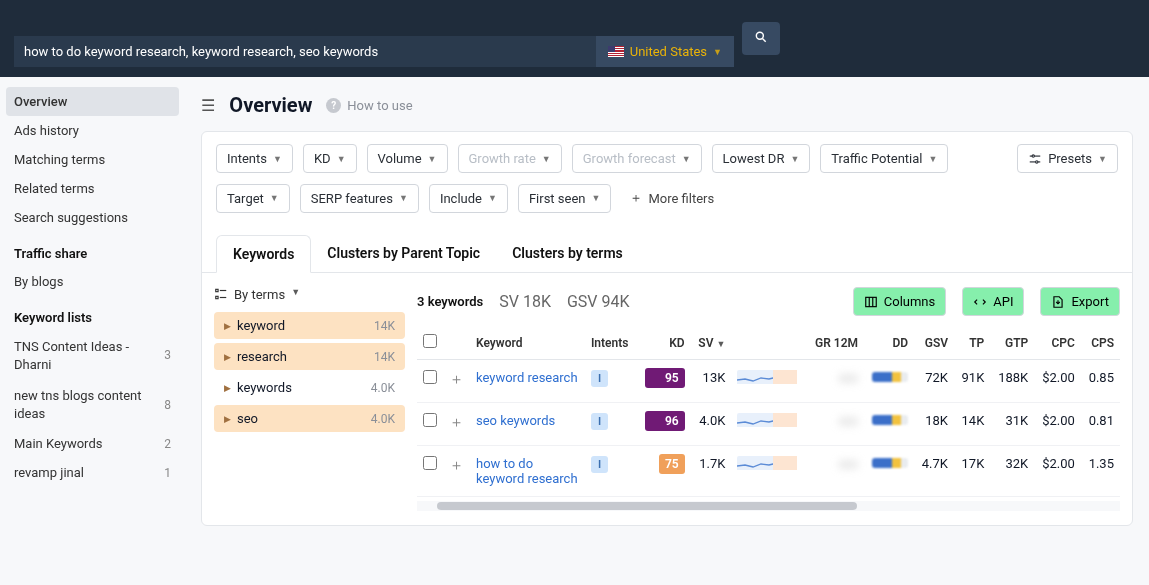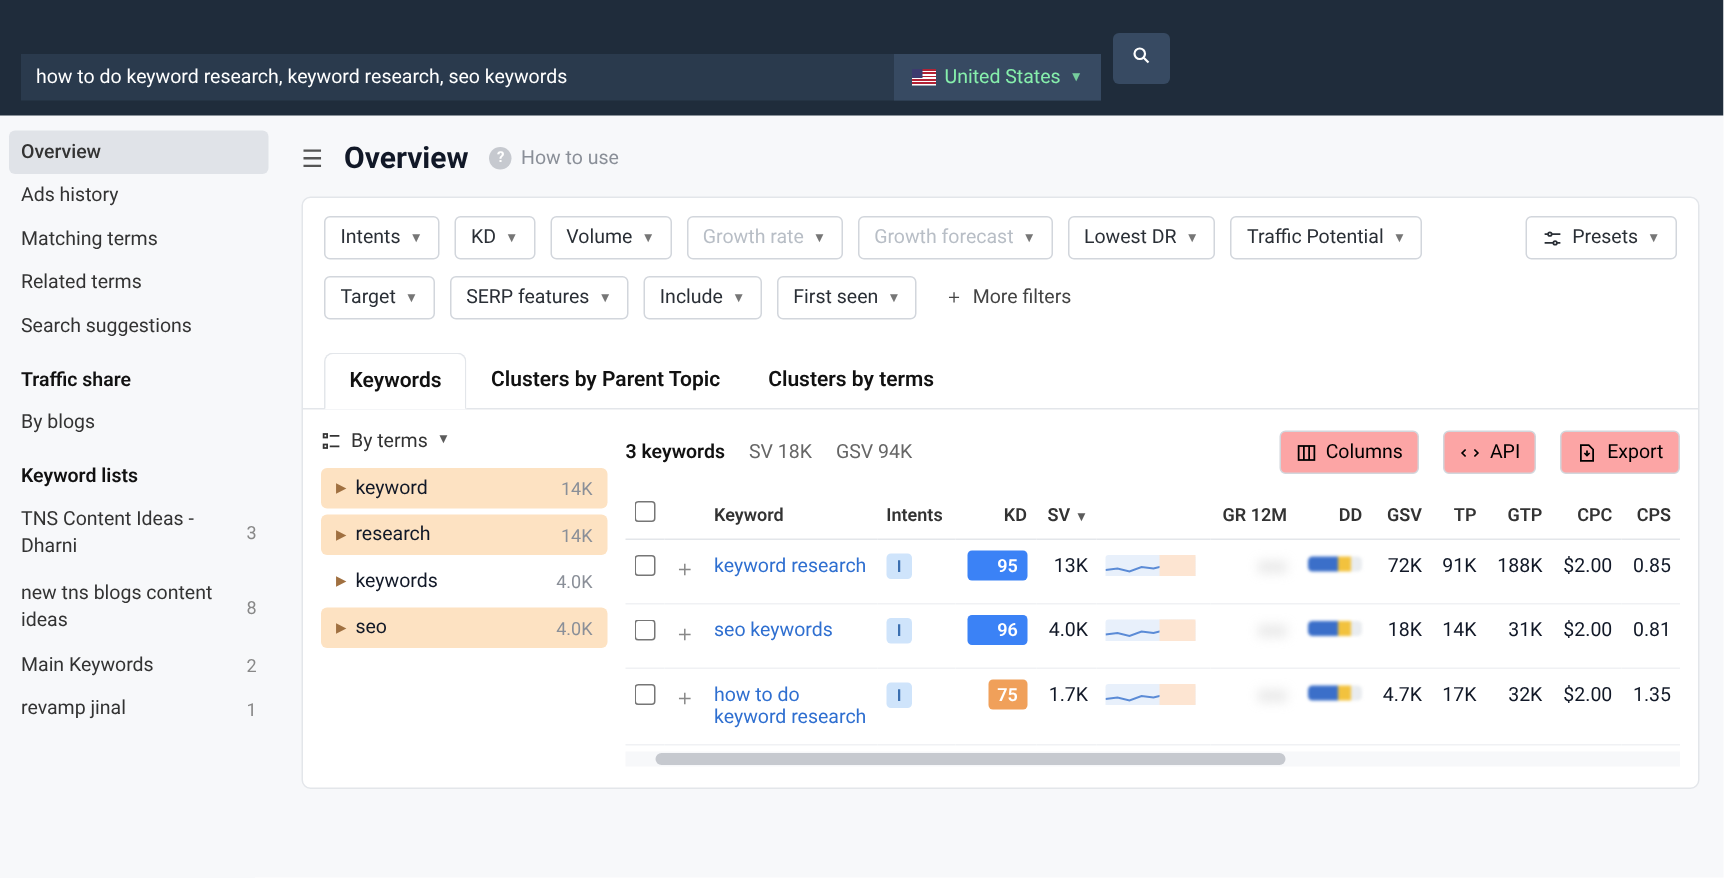--- a/index.html
+++ b/index.html
@@ -1,20 +1,20 @@
 <!DOCTYPE html>
 <html><head>
 <meta charset="utf-8">
 <style>
 * { box-sizing: border-box; margin: 0; padding: 0; font-family: -apple-system, BlinkMacSystemFont, "Segoe UI", Roboto, sans-serif; }
 body { background: #f7f8fa; font-size: 13px; color: #111827; width: 1149px; }
 .topbar { background: #1f2c3b; padding: 10px 14px; display: flex; align-items: center; gap: 8px; }
 .search-box { flex: 1; background: #2a3a4d; border-radius: 0; display: flex; align-items: center; max-width: 720px; margin-top: 26px; }
 .search-input { flex: 1; background: transparent; border: none; color: #fff; padding: 8px 10px; font-size: 13px; outline: none; }
-.country { background: #374a62; color: #86efac; padding: 8px 12px; display: flex; align-items: center; gap: 6px; cursor: pointer; font-size: 13px; }
+.country { background: #374a62; color: #eab308; padding: 8px 12px; display: flex; align-items: center; gap: 6px; cursor: pointer; font-size: 13px; }
 .flag { width: 16px; height: 11px; background: linear-gradient(to bottom, #b22234 0 10%, #fff 10% 20%, #b22234 20% 30%, #fff 30% 40%, #b22234 40% 50%, #fff 50% 60%, #b22234 60% 70%, #fff 70% 80%, #b22234 80% 90%, #fff 90% 100%); position: relative; }
 .flag::before { content: ''; position: absolute; top: 0; left: 0; width: 7px; height: 6px; background: #3c3b6e; }
 .caret { font-size: 9px; opacity: .8; }
 .search-go { background: #374a62; color: #fff; border: none; padding: 8px 12px; border-radius: 4px; cursor: pointer; }
 .layout { display: flex; }
 .sidebar { width: 185px; padding: 10px 0; }
 .side-item { padding: 7px 14px; color: #333; cursor: pointer; display: flex; justify-content: space-between; align-items: center; }
 .side-item.active { background: #e0e3e8; border-radius: 4px; margin: 0 6px; padding: 7px 8px; font-weight: 500; }
 .side-head { padding: 14px 14px 6px; font-weight: 600; color: #111; }
 .side-count { color: #888; font-size: 12px; }
@@ -39,32 +39,32 @@
 .terms-col { width: 215px; padding: 14px 12px; }
 .by-terms { display: flex; align-items: flex-start; gap: 6px; font-size: 13px; color: #333; cursor: pointer; margin-bottom: 10px; }
 .term-pill { display: flex; align-items: center; justify-content: space-between; padding: 6px 10px; border-radius: 4px; margin-bottom: 4px; font-size: 13px; cursor: pointer; }
 .term-on { background: #fde2c2; }
 .term-off { }
 .term-arrow { font-size: 9px; color: #a07040; margin-right: 6px; }
 .term-left { display: flex; align-items: center; }
 .term-count { color: #8a8f98; font-size: 12px; }
 .results-col { flex: 1; padding: 14px 12px 14px 0; min-width: 0; }
 .results-head { display: flex; align-items: center; gap: 16px; margin-bottom: 10px; }
-.rh-stats { color: #666; font-size: 13px; }
+.rh-stats { color: #666; font-size: 16px; }
 .rh-count { font-weight: 600; color: #111; }
-.rh-btn { border: 1px solid #d2d6dc; background: #fca5a5; border-radius: 4px; padding: 6px 10px; font-size: 13px; cursor: pointer; display: flex; align-items: center; gap: 6px; }
+.rh-btn { border: 1px solid #d2d6dc; background: #86efac; border-radius: 4px; padding: 6px 10px; font-size: 13px; cursor: pointer; display: flex; align-items: center; gap: 6px; }
 .push-right { margin-left: auto; }
 table { width: 100%; border-collapse: collapse; font-size: 13px; }
 th { text-align: left; padding: 8px 6px; color: #333; font-weight: 600; font-size: 12px; border-bottom: 1px solid #e3e6ea; white-space: nowrap; }
 th.r, td.r { text-align: right; }
 td { padding: 10px 6px; border-bottom: 1px solid #f0f1f4; vertical-align: top; }
 .kw-link { color: #2f6fd0; cursor: pointer; }
 .intent-badge { background: #cfe4fb; color: #3b6fb0; padding: 2px 7px; border-radius: 3px; font-size: 11px; font-weight: 600; }
 .kd-badge { color: #fff; padding: 3px 6px; border-radius: 3px; font-size: 12px; font-weight: 600; }
-.kd-red { background: #3b82f6; padding-left: 20px; }
+.kd-red { background: #701a75; padding-left: 20px; }
 .kd-org { background: #f0a05a; }
 .spark { width: 60px; height: 22px; background: linear-gradient(to bottom, #e8f0fb 0 65%, transparent 65%); position: relative; border-radius: 2px; }
 .spark::after { content: ''; position: absolute; right: 0; top: 0; bottom: 0; width: 24px; background: linear-gradient(to bottom, #fde5d2 0 65%, transparent 65%); }
 .spark svg { position: absolute; inset: 0; }
 .blur { filter: blur(4px); color: #bbb; }
 .dd-bar { width: 36px; height: 10px; border-radius: 3px; background: linear-gradient(to right, #3b6fc9 0 55%, #f2c23e 55% 80%, #e9ecef 80% 100%); display: inline-block; filter: blur(1px);}
 .plus { color: #888; font-size: 15px; cursor: pointer; }
 .cb { width: 14px; height: 14px; }
 .scroll-strip { height: 10px; background: #f7f8fa; margin-top: 4px; position: relative; }
 .scroll-thumb { position: absolute; left: 0; width: 420px; top: 1px; height: 8px; background: #c6c9cf; border-radius: 4px; margin-left: 20px; }

